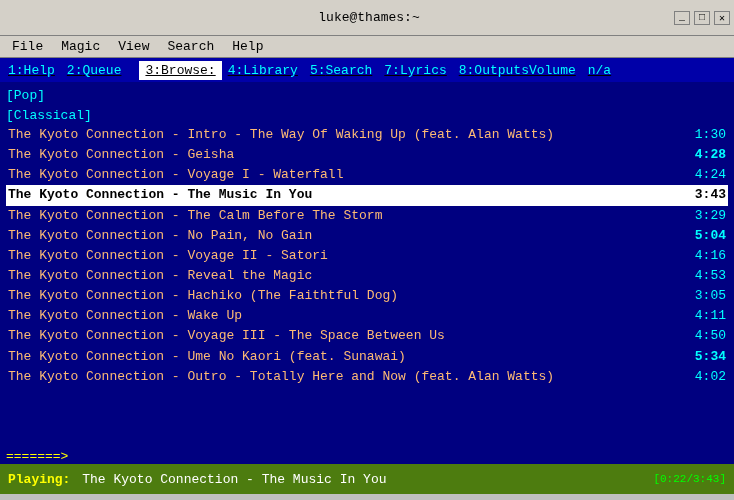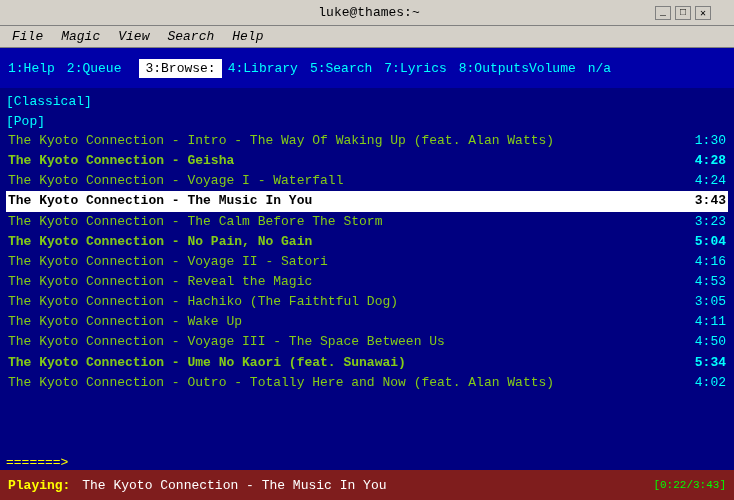--- a/index.html
+++ b/index.html
@@ -9,25 +9,25 @@
       font-size: 13px;
       width: 734px;
       height: 500px;
       overflow: hidden;
       user-select: none;
     }
 
     
     #title-bar {
       background: #d4d0c8;
-      height: 26px;
+      height: 36px;
       display: flex;
       align-items: center;
       justify-content: space-between;
-      padding: 0 23px;
+      padding: 0 4px;
       border-bottom: 1px solid #808080;
     }
     #title-text {
       flex: 1;
       text-align: center;
       font-size: 13px;
       color: #000;
     }
     #title-controls {
       display: flex;
@@ -53,30 +53,30 @@
       align-items: center;
       padding: 0 4px;
       border-bottom: 1px solid #808080;
       gap: 2px;
     }
     .menu-item {
       padding: 2px 8px;
       color: #000;
       font-size: 13px;
       cursor: pointer;
-      font-style: italic;
     }
 
     
     #tab-bar {
       background: #0000a8;
-      height: 40px;
+      height: 24px;
       display: flex;
       align-items: center;
       padding: 0 2px;
+      text-decoration: underline;
     }
     .tab {
       padding: 2px 6px;
       color: #00ffff;
       font-size: 13px;
       cursor: pointer;
       white-space: nowrap;
     }
     .tab .tab-num {
       color: #00ffff;
@@ -119,26 +119,26 @@
     }
     .track-row.selected .track-title {
       color: #000;
       font-weight: bold;
     }
     .track-row.selected .track-duration {
       color: #000;
       font-weight: bold;
     }
     .track-title {
-      color: #84cc16;
+      color: #fdba74;
       font-size: 13px;
       font-weight: normal;
     }
     .track-title.bold {
-      font-weight: bold;
+      font-weight: normal;
     }
     .track-duration {
       color: #00ffff;
       font-size: 13px;
       white-space: nowrap;
       margin-left: 19px;
     }
     .track-duration.bold {
       font-weight: bold;
     }
@@ -152,21 +152,21 @@
       align-items: center;
     }
     #progress-bar {
       color: #ffff00;
       font-size: 13px;
       letter-spacing: 0;
     }
 
     
     #status-bar {
-      background: #7f1d1d;
+      background: #4d7c0f;
       height: 30px;
       display: flex;
       align-items: center;
       justify-content: space-between;
       padding: 0 8px;
     }
     #playing-label {
       color: #ffff00;
       font-size: 13px;
       font-weight: bold;
@@ -207,41 +207,41 @@
     <div class="tab"><span class="tab-num">2:</span>Queue</div>
     <div class="tab tab-active"><span class="tab-num">3:</span>Browse:</div>
     <div class="tab"><span class="tab-num">4:</span>Library</div>
     <div class="tab"><span class="tab-num">5:</span>Search</div>
     <div class="tab"><span class="tab-num">7:</span>Lyrics</div>
     <div class="tab"><span class="tab-num">8:</span>OutputsVolume</div>
     <div class="tab"><span class="tab-num">n/a</span></div>
   </div>
 
 <div id="main">
-<div class="section-header">[Classical]</div>
-    <div class="section-header">[Pop]</div>
+<div class="section-header">[Pop]</div>
+    <div class="section-header">[Classical]</div>
     <div class="track-row">
       <span class="track-title">The Kyoto Connection - Intro - The Way Of Waking Up (feat. Alan Watts)</span>
       <span class="track-duration">1:30</span>
     </div>
     <div class="track-row">
       <span class="track-title bold">The Kyoto Connection - Geisha</span>
       <span class="track-duration bold">4:28</span>
     </div>
     <div class="track-row">
       <span class="track-title">The Kyoto Connection - Voyage I - Waterfall</span>
       <span class="track-duration">4:24</span>
     </div>
     <div class="track-row selected">
       <span class="track-title bold">The Kyoto Connection - The Music In You</span>
       <span class="track-duration bold">3:43</span>
     </div>
     <div class="track-row">
       <span class="track-title">The Kyoto Connection - The Calm Before The Storm</span>
-      <span class="track-duration">3:23</span>
+      <span class="track-duration">3:29</span>
     </div>
     <div class="track-row">
       <span class="track-title bold">The Kyoto Connection - No Pain, No Gain</span>
       <span class="track-duration bold">5:04</span>
     </div>
     <div class="track-row">
       <span class="track-title">The Kyoto Connection - Voyage II - Satori</span>
       <span class="track-duration">4:16</span>
     </div>
     <div class="track-row">

